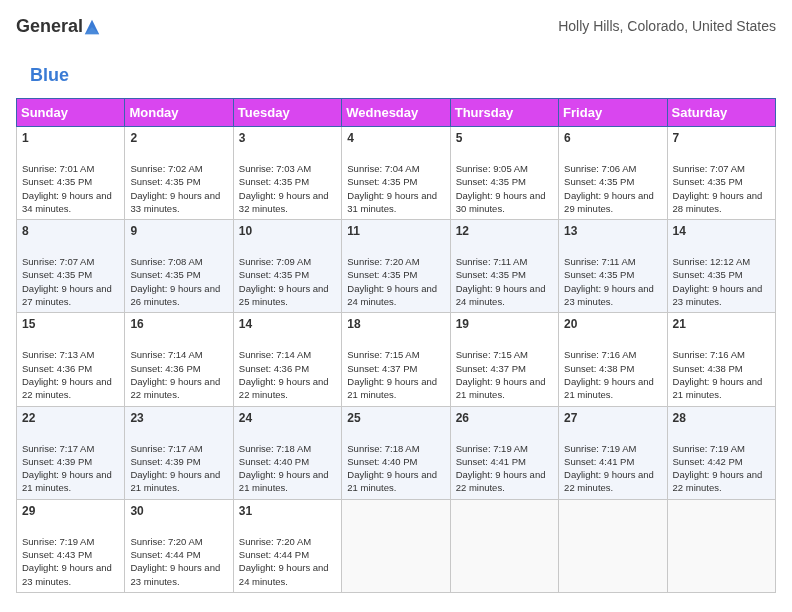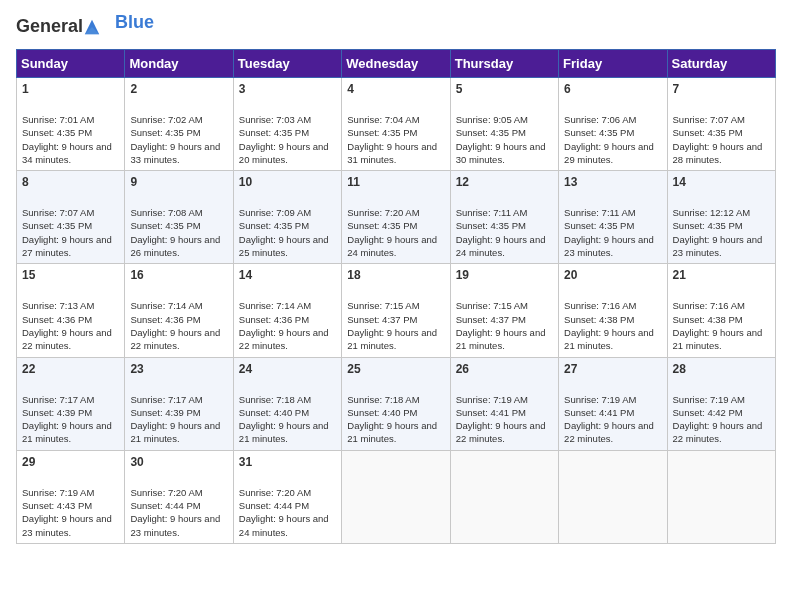--- a/index.html
+++ b/index.html
@@ -11,22 +11,23 @@
       padding: 16px;
     }
     .header {
       display: flex;
       justify-content: space-between;
       align-items: flex-start;
       margin-bottom: 12px;
     }
     .logo {
       display: flex;
-      flex-direction: row;
+      flex-direction: column;
       align-items: flex-start;
+      gap: 32px;
     }
     .logo-text {
       display: flex;
       align-items: center;
       gap: 0;
     }
     .title-area {
       text-align: right;
     }
     .month-title {
@@ -37,21 +38,21 @@
     .location {
       font-size: 14px;
       color: #555;
       margin-top: 2px;
     }
     .calendar {
       width: 100%;
       border-collapse: collapse;
     }
     .calendar th {
-      background-color: #4c1d95;
+      background-color: #d946ef;
       color: #fff;
       font-size: 13px;
       font-weight: bold;
       padding: 6px 4px;
       text-align: left;
       border: 1px solid #3a62b0;
     }
     .calendar td {
       width: 14.28%;
       vertical-align: top;
@@ -93,20 +94,21 @@
     <div class="logo-text">
       <span style="font-size:18px;font-weight:bold;color:#333;">General</span>
       <svg width="18" height="18" viewBox="0 0 20 20" style="display:inline-block;vertical-align:middle;">
         <polygon points="2,18 10,2 18,18" fill="#3a7bd5"></polygon>
         <polygon points="2,18 10,10 18,18" fill="#5a9ae0" opacity="0.5"></polygon>
       </svg>
     </div>
     <span style="font-size:18px;font-weight:bold;color:#3a7bd5;margin-top:-4px;margin-left:14px;">Blue</span>
   </div>
   <div class="title-area">
+    <div class="location">Holly Hills, Colorado, United States</div>
   </div>
 </div>
 
 <table class="calendar">
   <thead>
     <tr>
     <th>Sunday</th>
         <th>Monday</th>
         <th>Tuesday</th>
         <th>Wednesday</th>
@@ -131,21 +133,21 @@
           <span>Sunrise: 7:02 AM</span><br>
           <span>Sunset: 4:35 PM</span><br>
           <span>Daylight: 9 hours and 33 minutes.</span>
         </div>
       </td>
         <td>
         <span class="day-num">3</span>
         <div class="day-info">
           <span>Sunrise: 7:03 AM</span><br>
           <span>Sunset: 4:35 PM</span><br>
-          <span>Daylight: 9 hours and 20 minutes.</span>
+          <span>Daylight: 9 hours and 32 minutes.</span>
         </div>
       </td>
         <td>
         <span class="day-num">4</span>
         <div class="day-info">
           <span>Sunrise: 7:04 AM</span><br>
           <span>Sunset: 4:35 PM</span><br>
           <span>Daylight: 9 hours and 31 minutes.</span>
         </div>
       </td>

